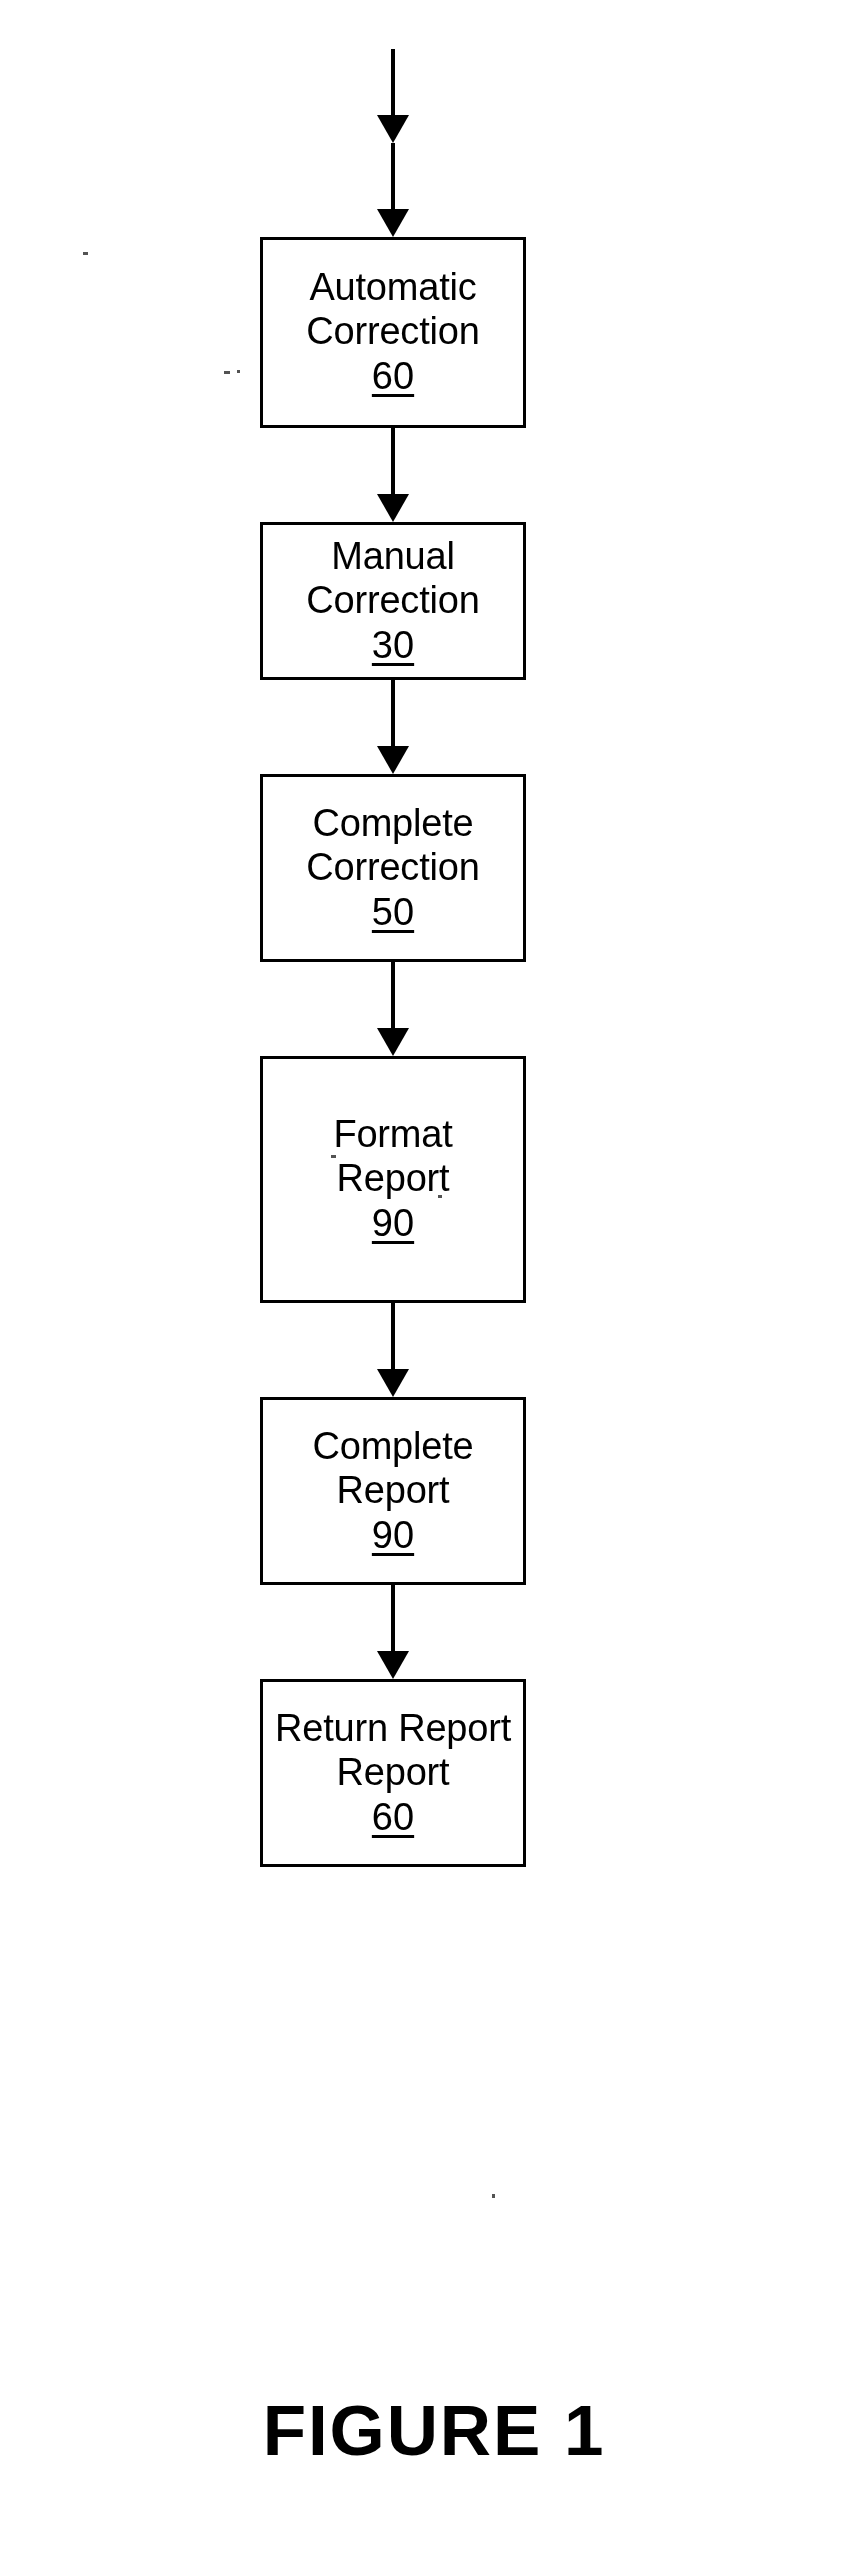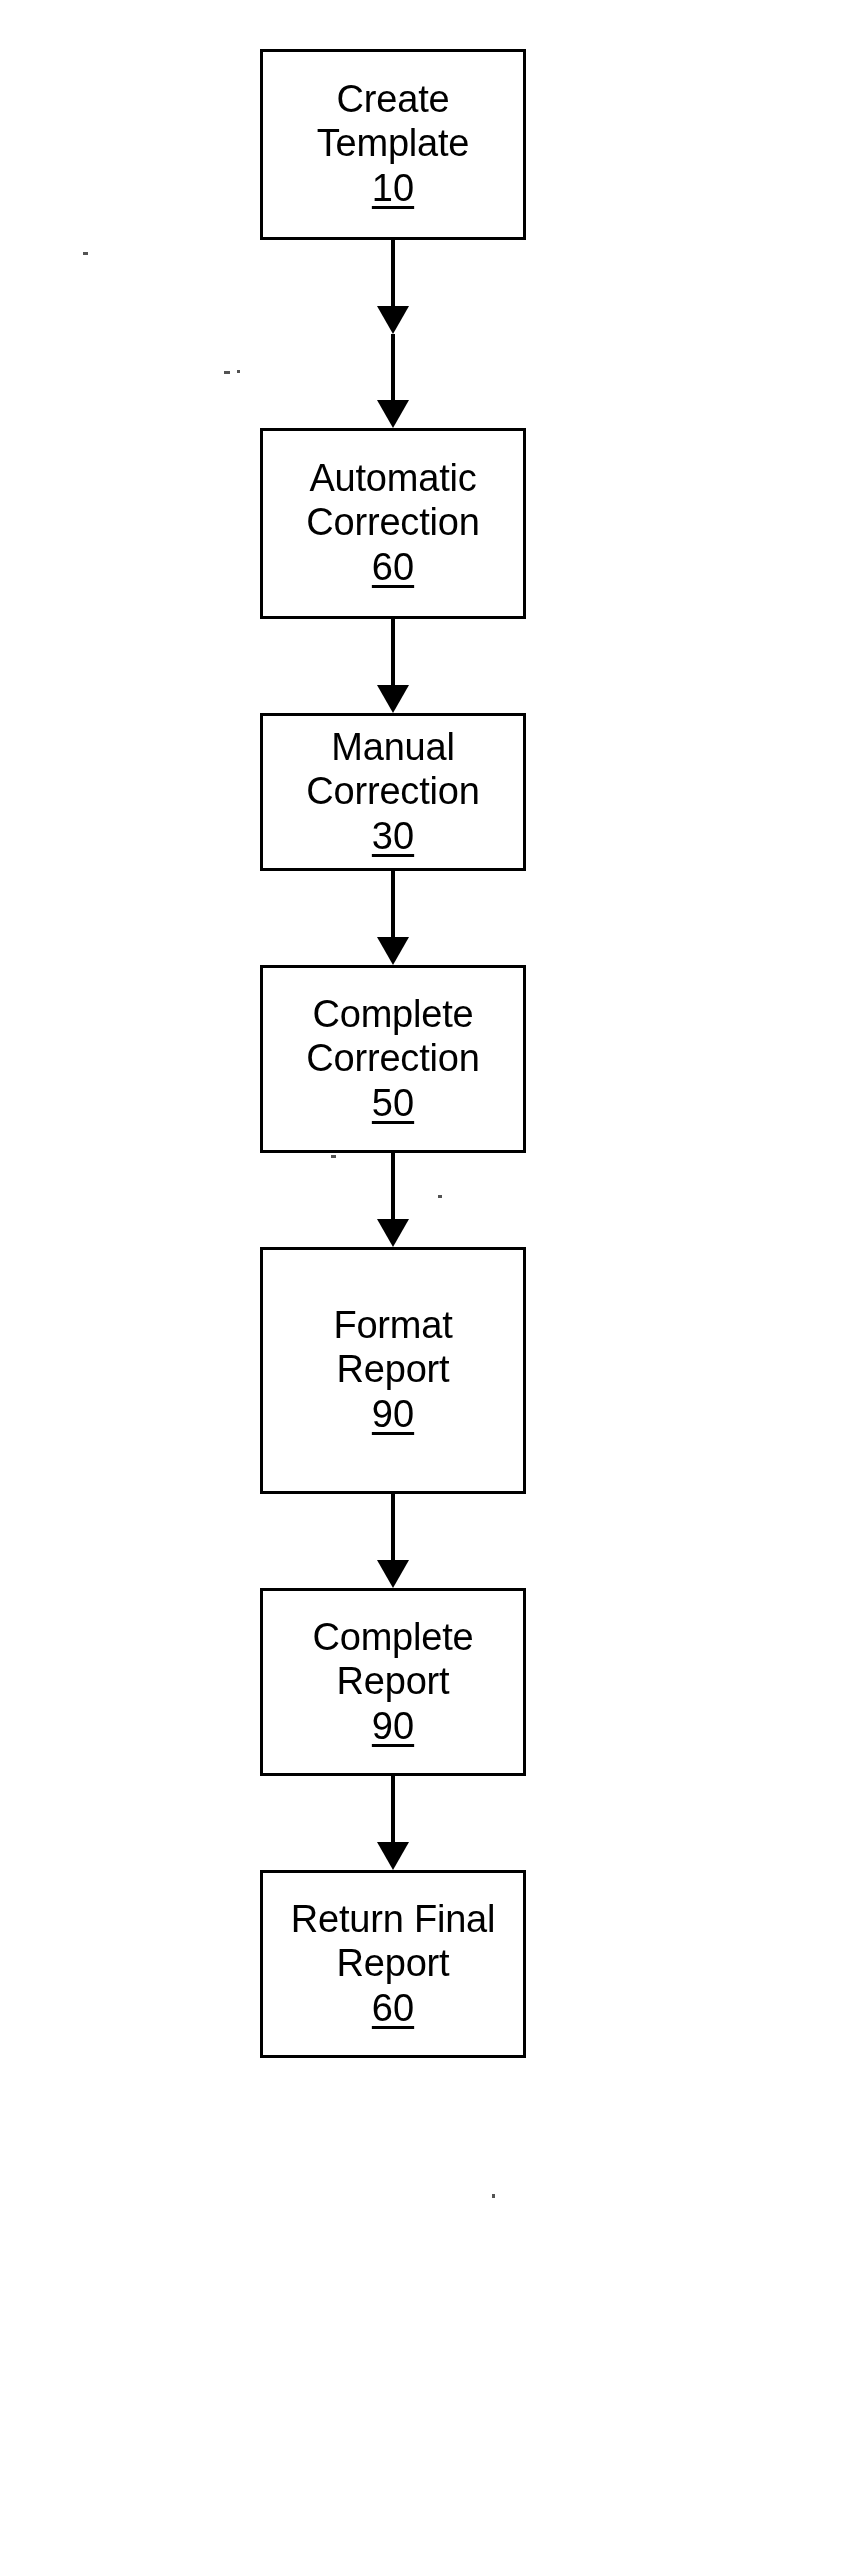--- a/index.html
+++ b/index.html
@@ -112,25 +112,20 @@
     opacity: 0.75;
   }
 </style>
 </head>
 <body>
 
 <div id="figure-sheet">
 
   <div class="flow-column">
 
-    <div class="flow-node" style="height:191px">
-      <div class="node-line">Create</div>
-      <div class="node-line">Template</div>
-      <div class="node-ref">10</div>
-    </div>
     <div class="connector">
       <div class="shaft"></div>
       <div class="head"></div>
     </div>
 
     <div class="connector">
       <div class="shaft"></div>
       <div class="head"></div>
     </div>
 
@@ -178,29 +173,30 @@
       <div class="node-line">Complete</div>
       <div class="node-line">Report</div>
       <div class="node-ref">90</div>
     </div>
     <div class="connector">
       <div class="shaft"></div>
       <div class="head"></div>
     </div>
 
     <div class="flow-node" style="height:188px">
-      <div class="node-line">Return Final</div>
+      <div class="node-line">Return Report</div>
       <div class="node-line">Report</div>
       <div class="node-ref">60</div>
     </div>
 
   </div>
 
   <div class="speckle" style="left:83px;  top:252px; width:4.7px; height:2.8px;"></div>
   <div class="speckle" style="left:224px; top:371px; width:5.6px; height:2.8px;"></div>
   <div class="speckle" style="left:237px; top:370px; width:2.8px; height:2.8px;"></div>
   <div class="speckle" style="left:331px; top:1155px; width:4.7px; height:2.8px;"></div>
   <div class="speckle" style="left:438px; top:1195px; width:3.8px; height:2.8px;"></div>
   <div class="speckle" style="left:492px; top:2194px; width:2.8px; height:3.8px;"></div>
 
+  <div class="figure-caption">FIGURE 1</div>
 
 </div>
 
 
 </body></html>

